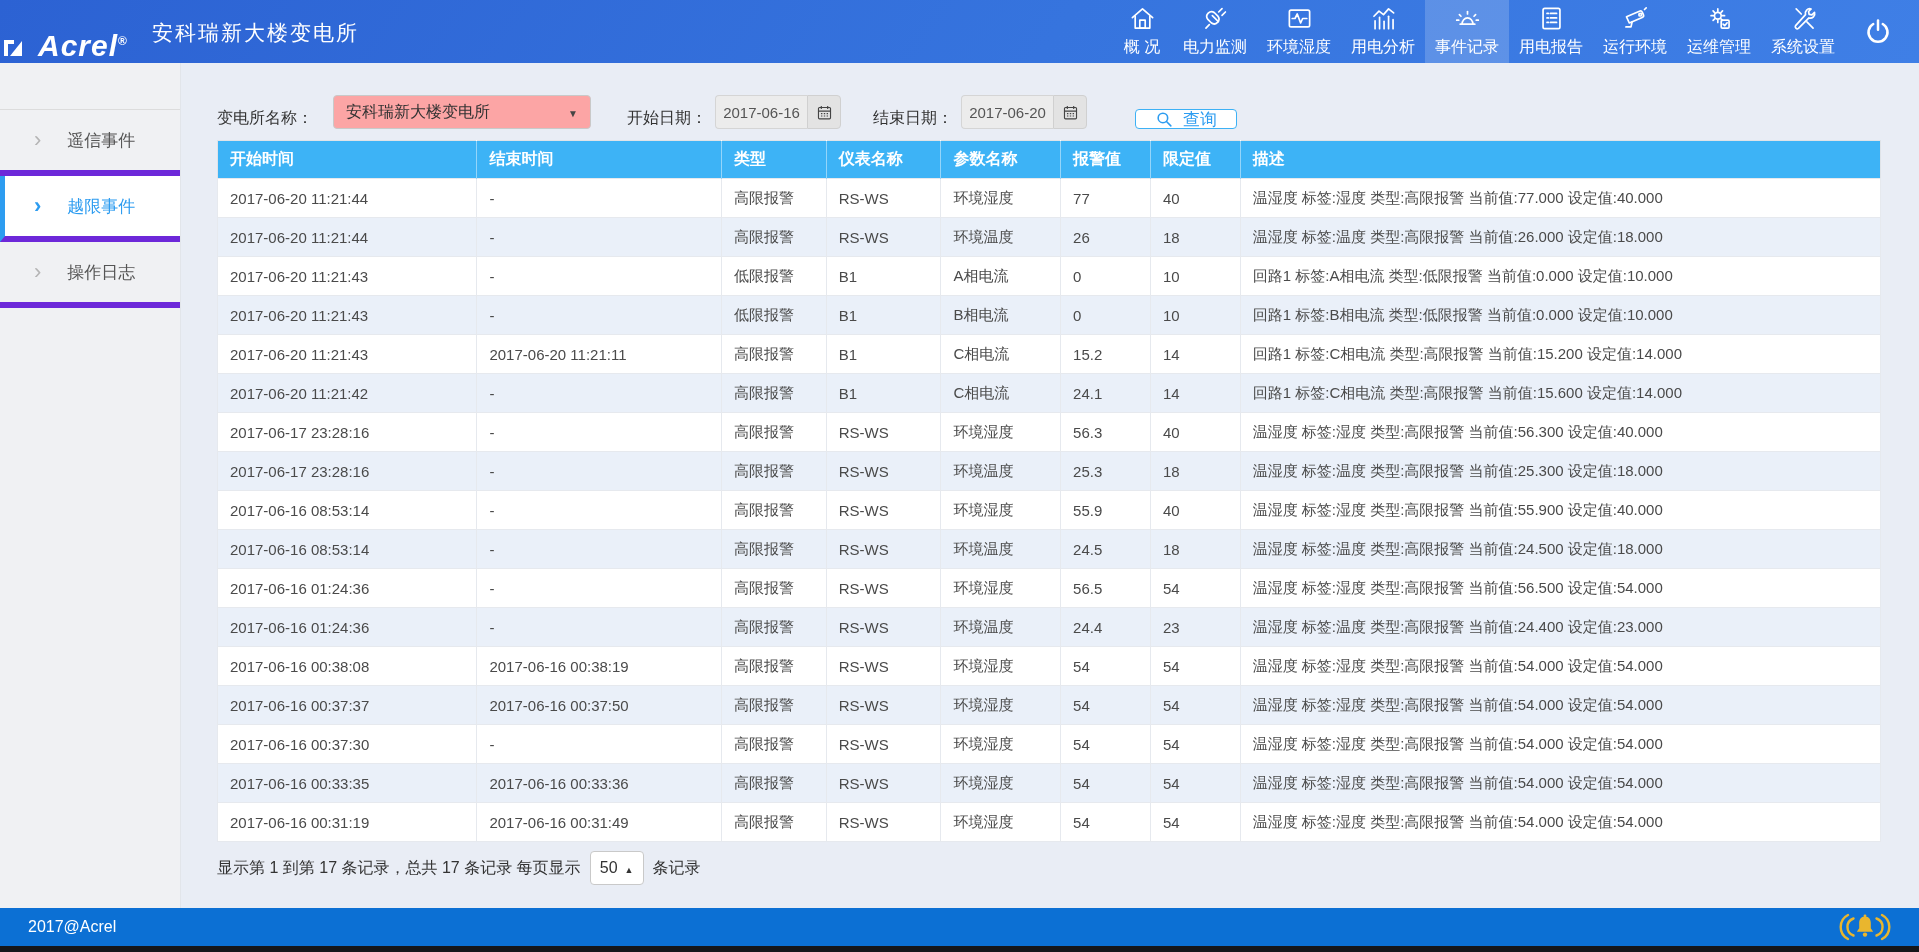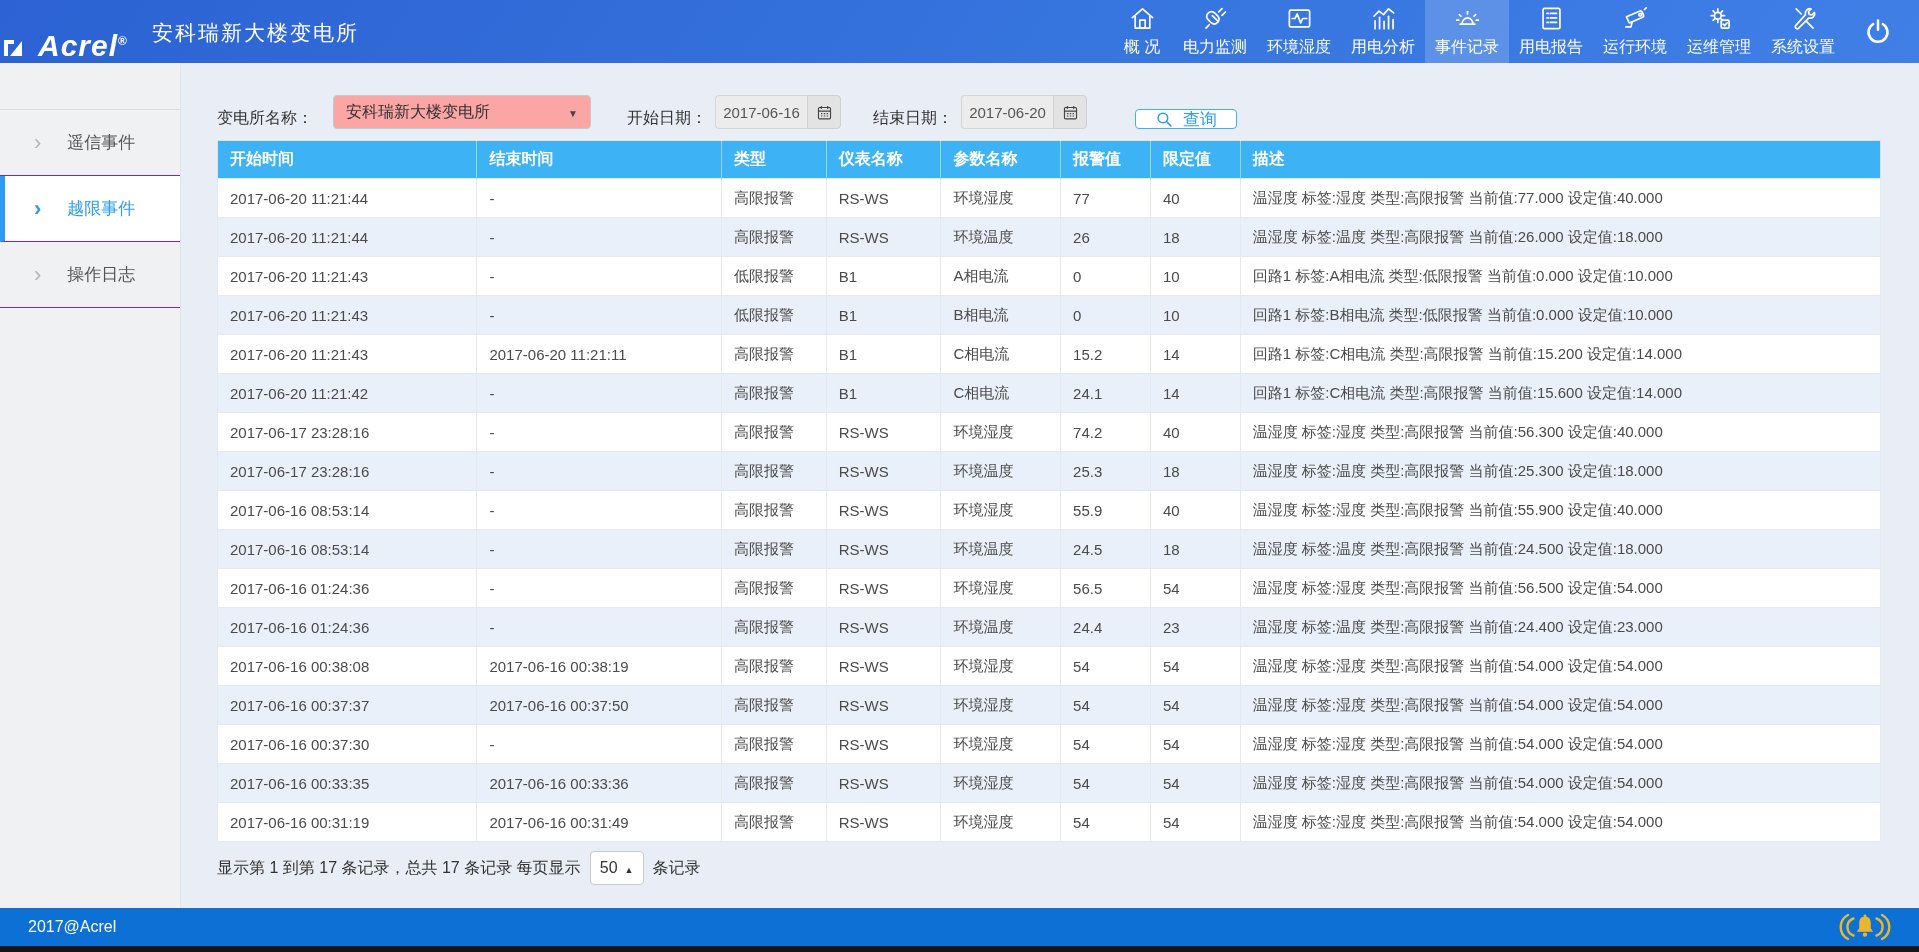--- a/index.html
+++ b/index.html
@@ -24,21 +24,21 @@
   .nav-icon { width:27px; height:27px; }
   .nav-icon svg { width:100%; height:100%; stroke:#fff; fill:none; stroke-width:1.5; stroke-linecap:round; stroke-linejoin:round; }
   .power-btn { display:flex; align-items:center; padding:0 26px 0 18px; cursor:pointer; }
   .power-btn svg { width:30px; height:30px; stroke:#fff; fill:none; stroke-width:2; stroke-linecap:round; }
 
   
   .middle { flex:1 1 auto; display:flex; min-height:0; }
   .sidebar { flex:0 0 181px; background:#f0f1f3; border-right:1px solid #e2e5ea; }
   .sidebar-top { height:47px; border-bottom:1px solid #dcdcdc; }
   .side-item { height:66px; display:flex; align-items:center; padding-left:34px;
-    border-bottom:1px solid #6d28d9; color:#555; font-size:17px; cursor:pointer; position:relative; }
+    border-bottom:6px solid #6d28d9; color:#555; font-size:17px; cursor:pointer; position:relative; }
   .side-item .chev { color:#b5b5b5; font-size:22px; margin-right:26px; line-height:1; }
   .side-item .chev::before { content:"\203A"; }
   .side-item.active { background:#fff; color:#2d9cf0; border-left:5px solid #2d9cf0; padding-left:29px; }
   .side-item.active .chev { color:#2d9cf0; font-weight:bold; }
 
   .content { flex:1 1 auto; padding:32px 38px 0 36px; }
 
   
   .filter-bar { display:flex; align-items:flex-end; font-size:16px; color:#333; margin-bottom:11px; }
   .f-label { white-space:nowrap; }
@@ -344,21 +344,21 @@
               <td>24.1</td>
               <td>14</td>
               <td>回路1 标签:C相电流 类型:高限报警 当前值:15.600 设定值:14.000</td>
             </tr>
             <tr>
               <td>2017-06-17 23:28:16</td>
               <td>-</td>
               <td>高限报警</td>
               <td>RS-WS</td>
               <td>环境湿度</td>
-              <td>74.2</td>
+              <td>56.3</td>
               <td>40</td>
               <td>温湿度 标签:湿度 类型:高限报警 当前值:56.300 设定值:40.000</td>
             </tr>
             <tr>
               <td>2017-06-17 23:28:16</td>
               <td>-</td>
               <td>高限报警</td>
               <td>RS-WS</td>
               <td>环境温度</td>
               <td>25.3</td>

